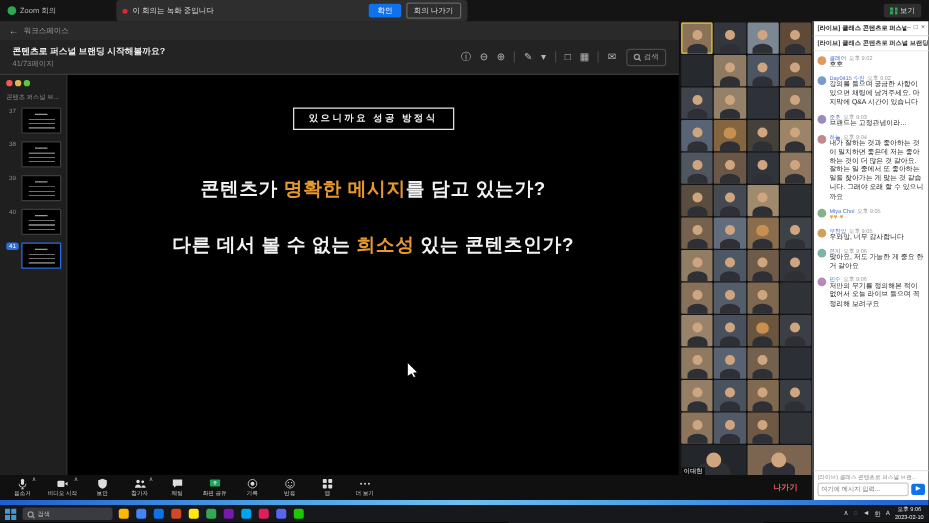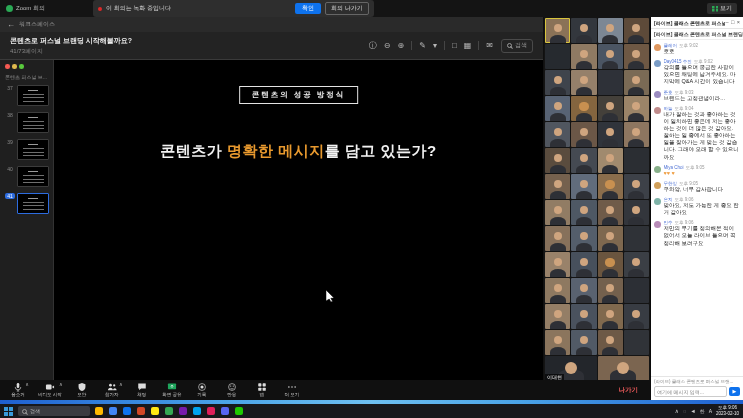--- a/index.html
+++ b/index.html
@@ -222,23 +222,24 @@
                     <span class="thumb-num">40</span>
                     <div class="thumb-box"></div>
                   </div>
                   <div class="thumb-row">
                     <span class="thumb-num active">41</span>
                     <div class="thumb-box active"></div>
                   </div>
                 </div>
             </div>
             <div class="canvas">
-              <div class="slide-badge">콘텐츠의 성공 방정식</div>
+              <div class="slide-badge">있으니까요 성공 방정식</div>
               <div class="slide-lines" id="slide-lines">
                   <div class="slide-line"><span>콘텐츠가 </span><span class="hl" style="color: rgb(232, 153, 46);">명확한 메시지</span><span>를 담고 있는가?</span></div>
+                  <div class="slide-line"><span>다른 데서 볼 수 없는 </span><span class="hl" style="color: rgb(232, 153, 46);">희소성</span><span> 있는 콘텐츠인가?</span></div>
                 </div>
               <svg class="cursor" width="9" height="12" viewBox="0 0 9 12">
                 <path d="M0 0l8 8-3.2.3 1.8 3-1.6.7-1.8-3L0 11z" fill="#fff" stroke="#000" stroke-width="0.5"></path>
               </svg>
             </div>
           </div>
         </div>
       </div>
 
       <div class="video-col">

